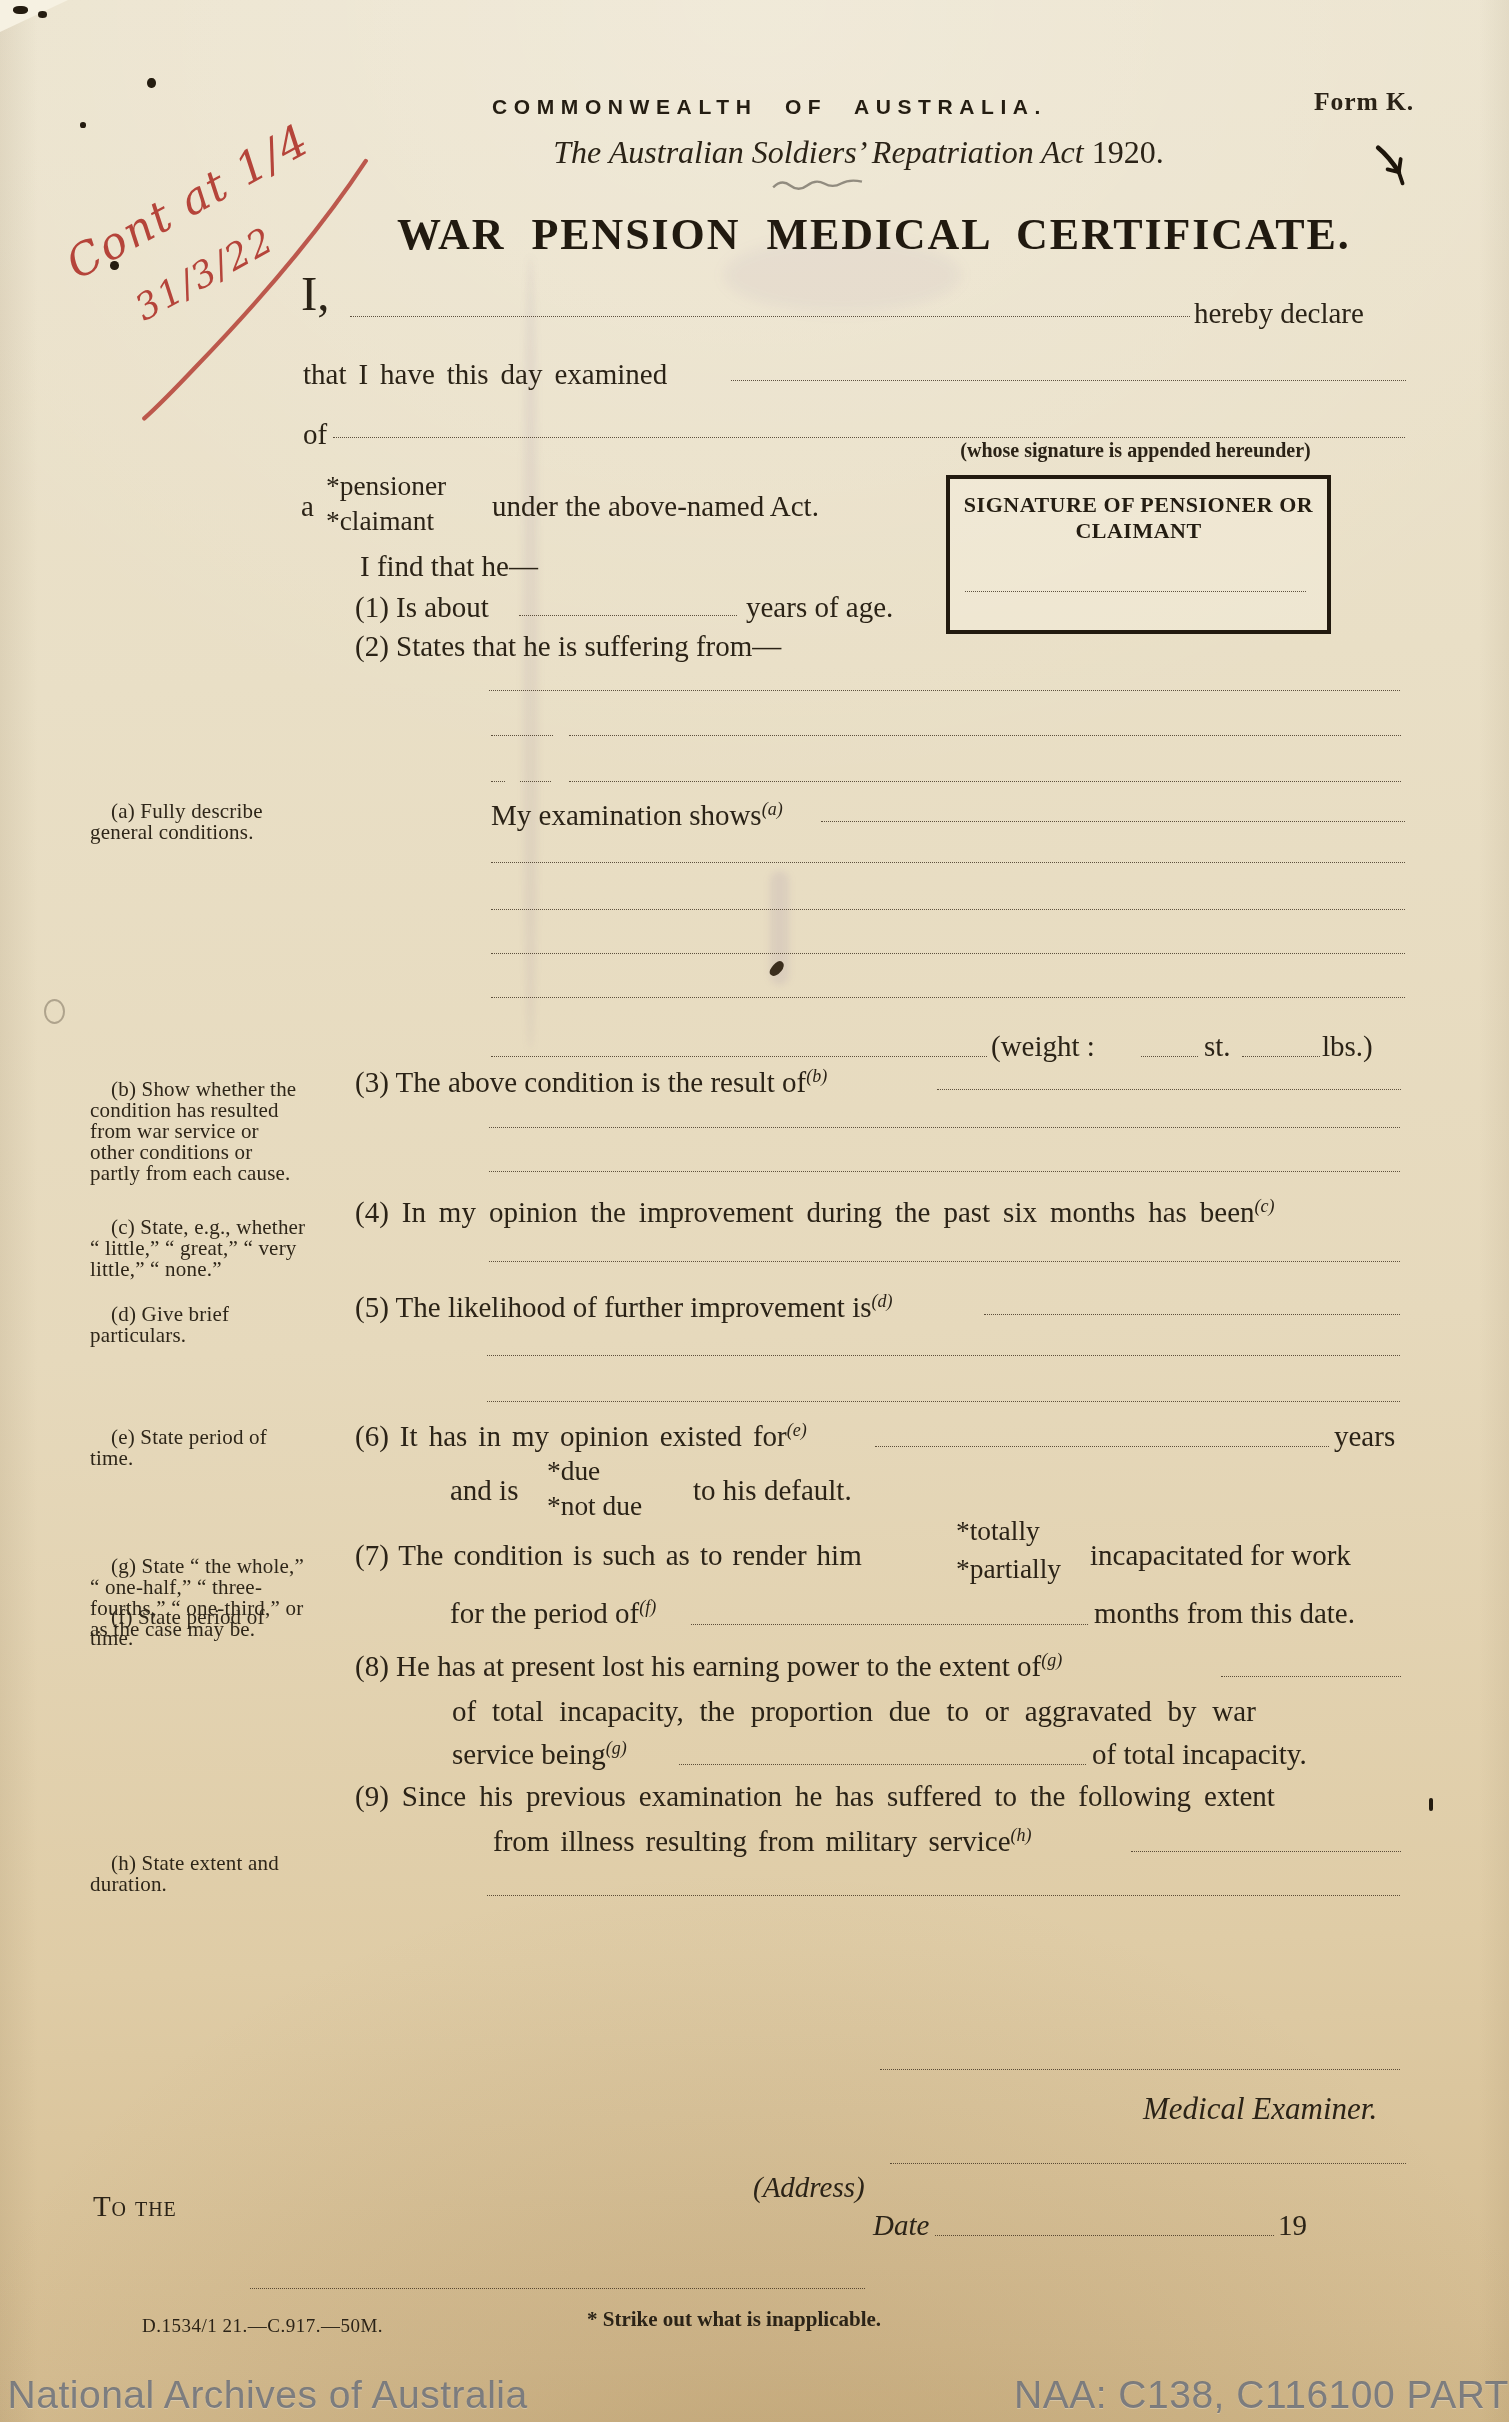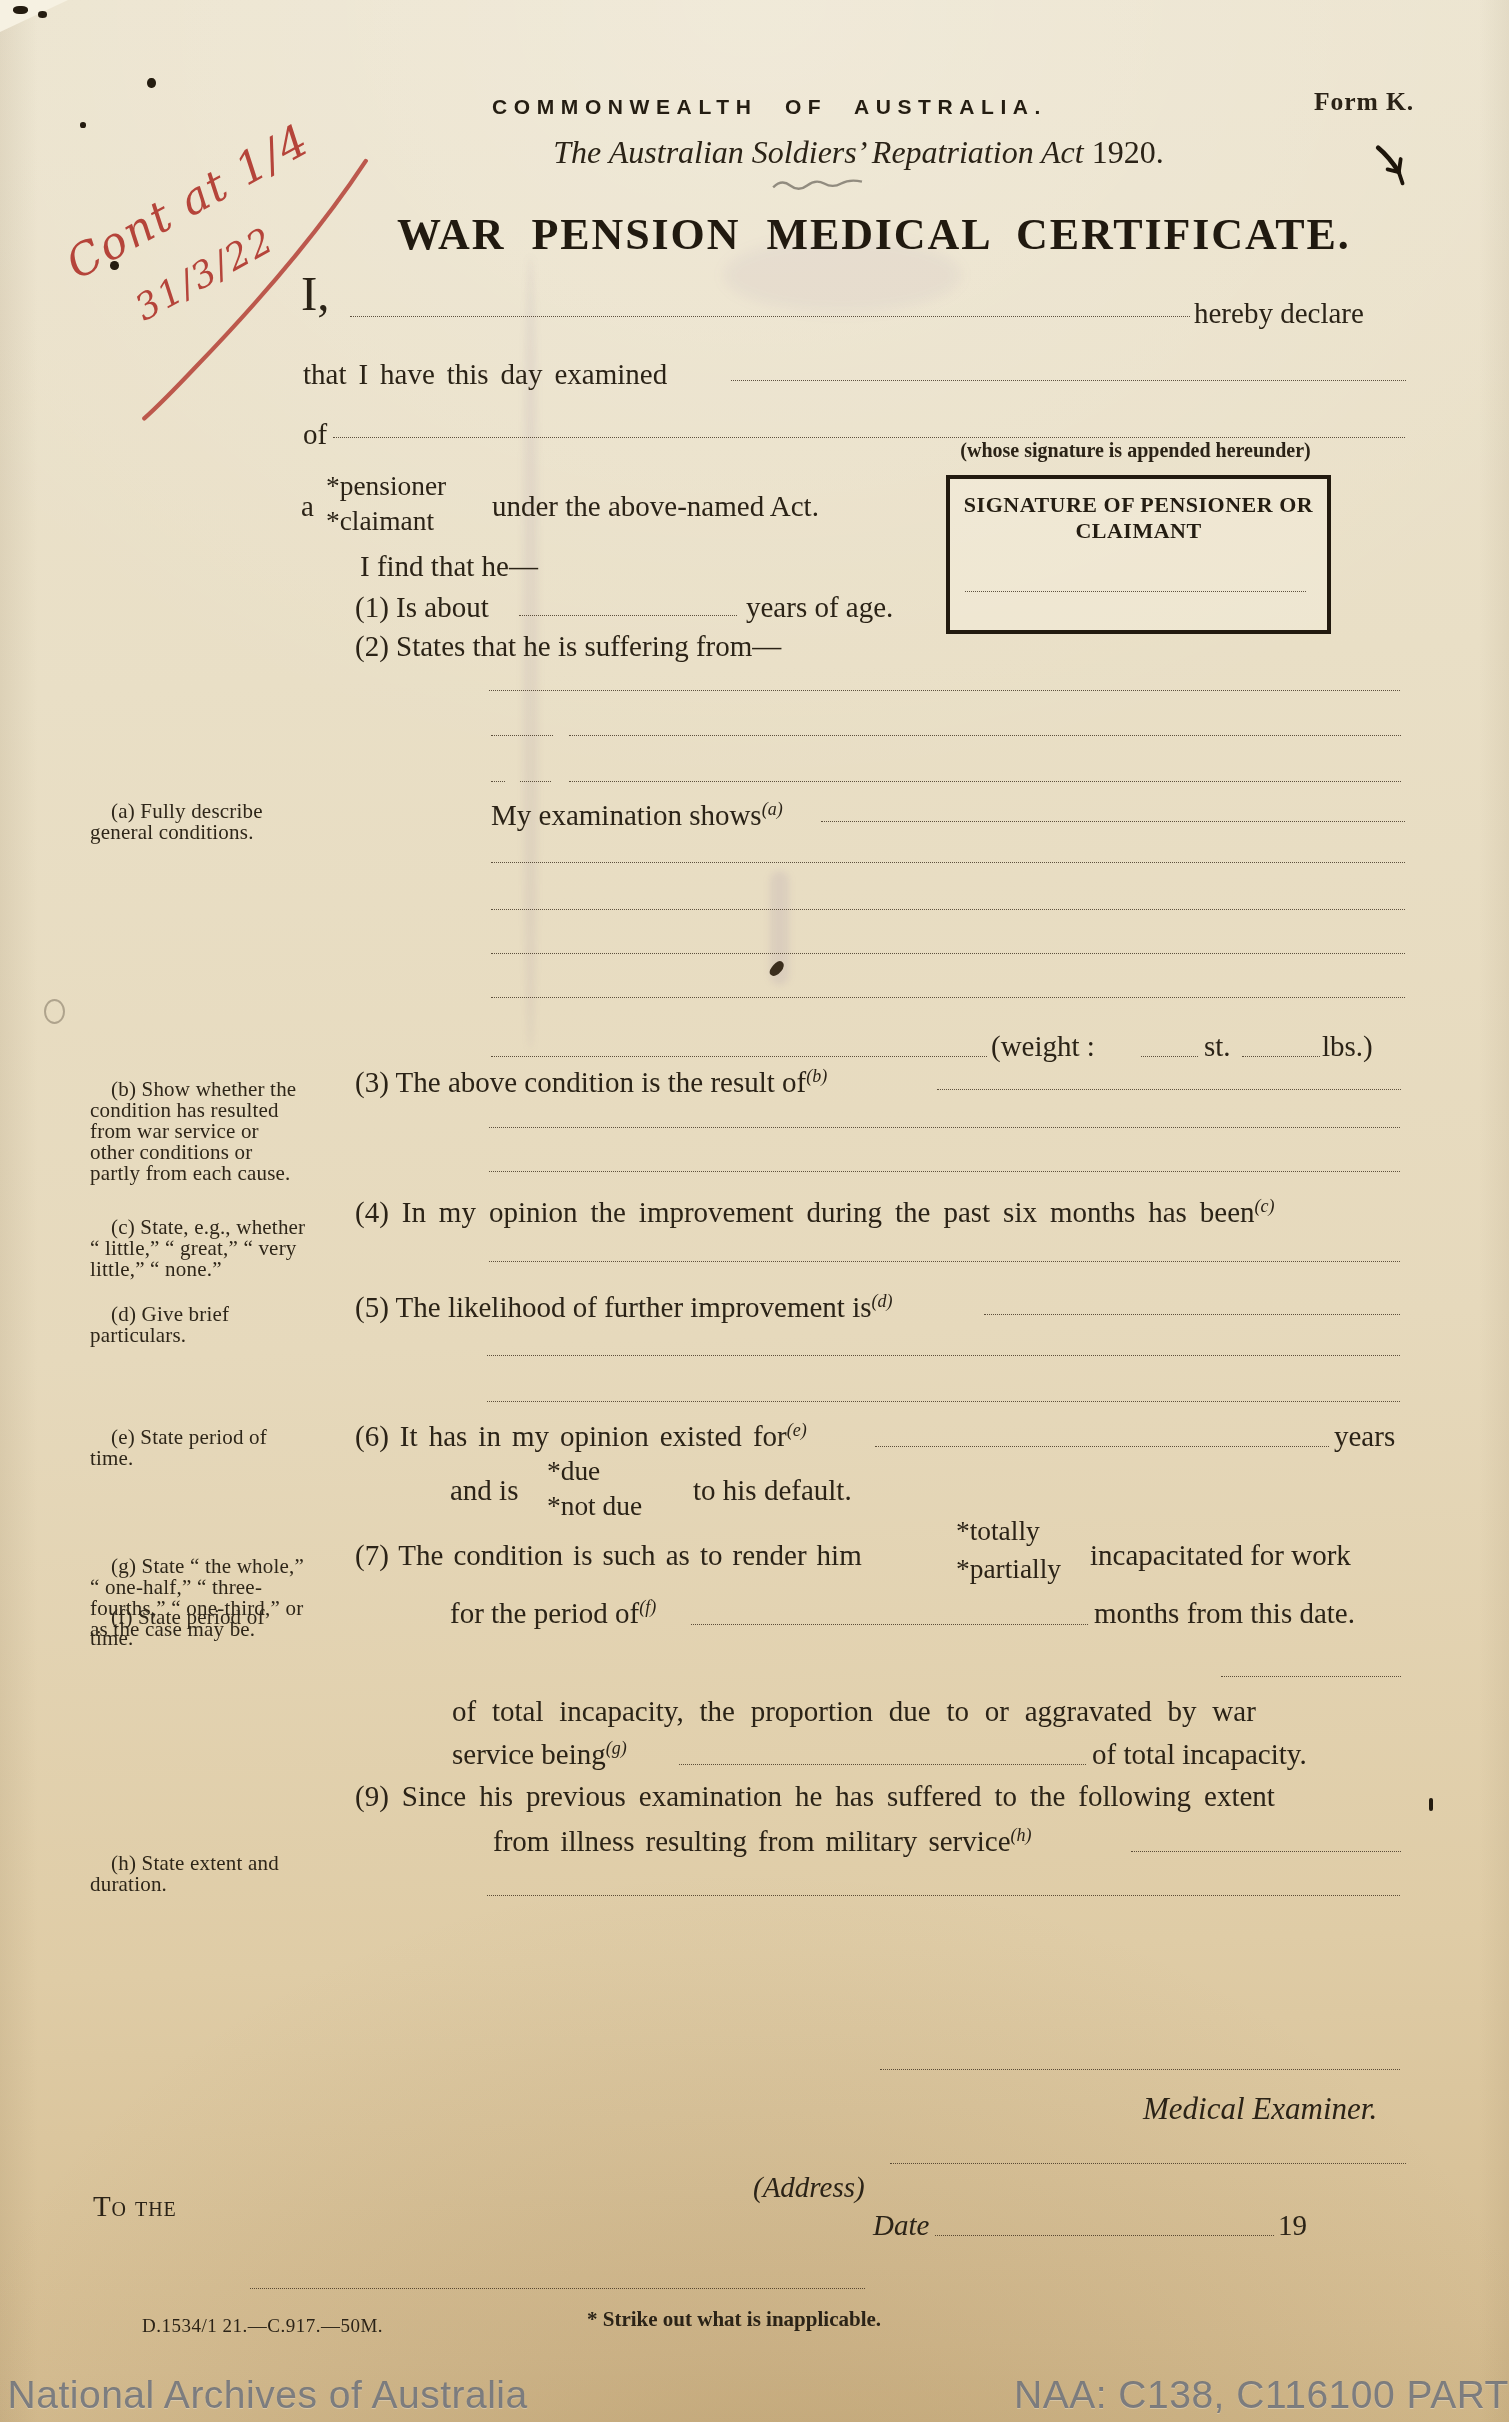--- a/index.html
+++ b/index.html
@@ -142,20 +142,21 @@
   <div class="t" style="left:355px;top:1539px;word-spacing:2.8px;">(7) The condition is such as to render him</div>
   <div class="stack" style="left:956px;top:1518px;">*totally</div>
   <div class="stack" style="left:956px;top:1556px;">*partially</div>
   <div class="t" style="left:1090px;top:1539px;">incapacitated for work</div>
   <div class="t" style="left:450px;top:1597px;"><span>for the period of</span><span class="sup">(f)</span></div>
   <div class="dl" style="left:691px;top:1624px;width:397px;"></div>
   <div class="t" style="left:1094px;top:1597px;">months from this date.</div>
 
   <div class="note" style="top:1607px;">(f) State period of time.</div>
   <div class="note" style="top:1556px;">(g) State “ the whole,” “ one-half,” “ three-fourths,” “ one-third,” or as the case may be.</div>
+  <div class="t" style="left:355px;top:1650px;"><span>(8) He has at present lost his earning power to the extent of</span><span class="sup">(g)</span></div>
   <div class="dl" style="left:1221px;top:1676px;width:180px;"></div>
   <div class="t" style="left:452px;top:1695px;word-spacing:8.5px;">of total incapacity, the proportion due to or aggravated by war</div>
   <div class="t" style="left:452px;top:1738px;"><span>service being</span><span class="sup">(g)</span></div>
   <div class="dl" style="left:679px;top:1764px;width:407px;"></div>
   <div class="t" style="left:1092px;top:1738px;">of total incapacity.</div>
 
   <div class="t" style="left:355px;top:1780px;word-spacing:5.7px;">(9) Since his previous examination he has suffered to the following extent</div>
   <div class="t" style="left:493px;top:1825px;word-spacing:3.8px;"><span>from illness resulting from military service</span><span class="sup">(h)</span></div>
   <div class="dl" style="left:1131px;top:1851px;width:270px;"></div>
   <div class="note" style="top:1853px;">(h) State extent and duration.</div>

